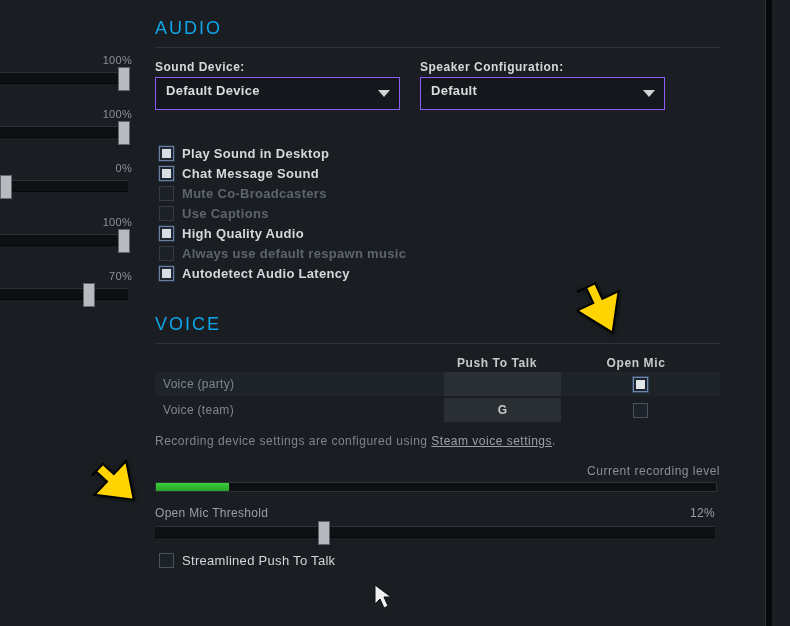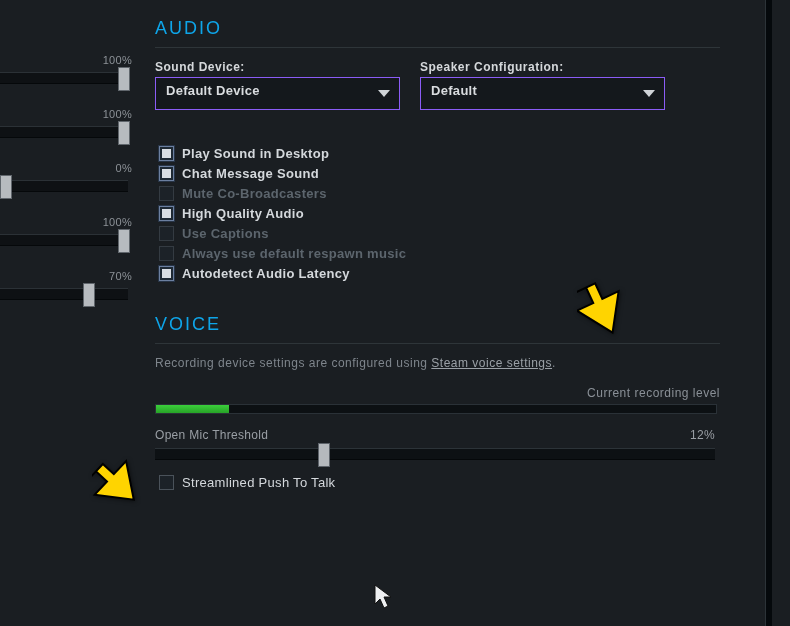--- a/index.html
+++ b/index.html
@@ -297,41 +297,62 @@
           <span class="cb-label">Play Sound in Desktop</span>
         </div>
       <div class="cb-row">
           <span class="cb-box on"></span>
           <span class="cb-label">Chat Message Sound</span>
         </div>
       <div class="cb-row dis">
           <span class="cb-box"></span>
           <span class="cb-label">Mute Co-Broadcasters</span>
         </div>
+      <div class="cb-row dis">
+          <span class="cb-box"></span>
+          <span class="cb-label">Use Captions</span>
+        </div>
       <div class="cb-row">
           <span class="cb-box on"></span>
           <span class="cb-label">High Quality Audio</span>
         </div>
       <div class="cb-row dis">
           <span class="cb-box"></span>
-          <span class="cb-label">Use Captions</span>
-        </div>
-      <div class="cb-row dis">
-          <span class="cb-box"></span>
           <span class="cb-label">Always use default respawn music</span>
         </div>
       <div class="cb-row">
           <span class="cb-box on"></span>
           <span class="cb-label">Autodetect Audio Latency</span>
         </div>
     </div>
 
     <h2 class="section" style="margin-top:30px">VOICE</h2>
     <div class="hr"></div>
 
+    <div class="voice-tbl">
+      <div class="vt-head">
+        <div class="vt-c1"></div>
+        <div class="vt-c2">Push To Talk</div>
+        <div class="vt-c3">Open Mic</div>
+      </div>
+      <div class="vt-row">
+        <div class="vt-c1">Voice (party)</div>
+        <div class="keybox"></div>
+        <div class="vt-c3">
+            <div class="radio on"></div>
+          </div>
+      </div>
+      <div class="vt-row alt">
+        <div class="vt-c1">Voice (team)</div>
+        <div class="keybox">G</div>
+        <div class="vt-c3">
+            <div class="radio"></div>
+          </div>
+      </div>
+    </div>
 
     <div class="rec-note">
       <span>Recording device settings are configured using </span><a>Steam voice settings</a><span>.</span>
     </div>
 
     <div class="rec-label">Current recording level</div>
     <div class="rec-bar">
       <div class="rec-fill" style="width:13%"></div>
     </div>
 

